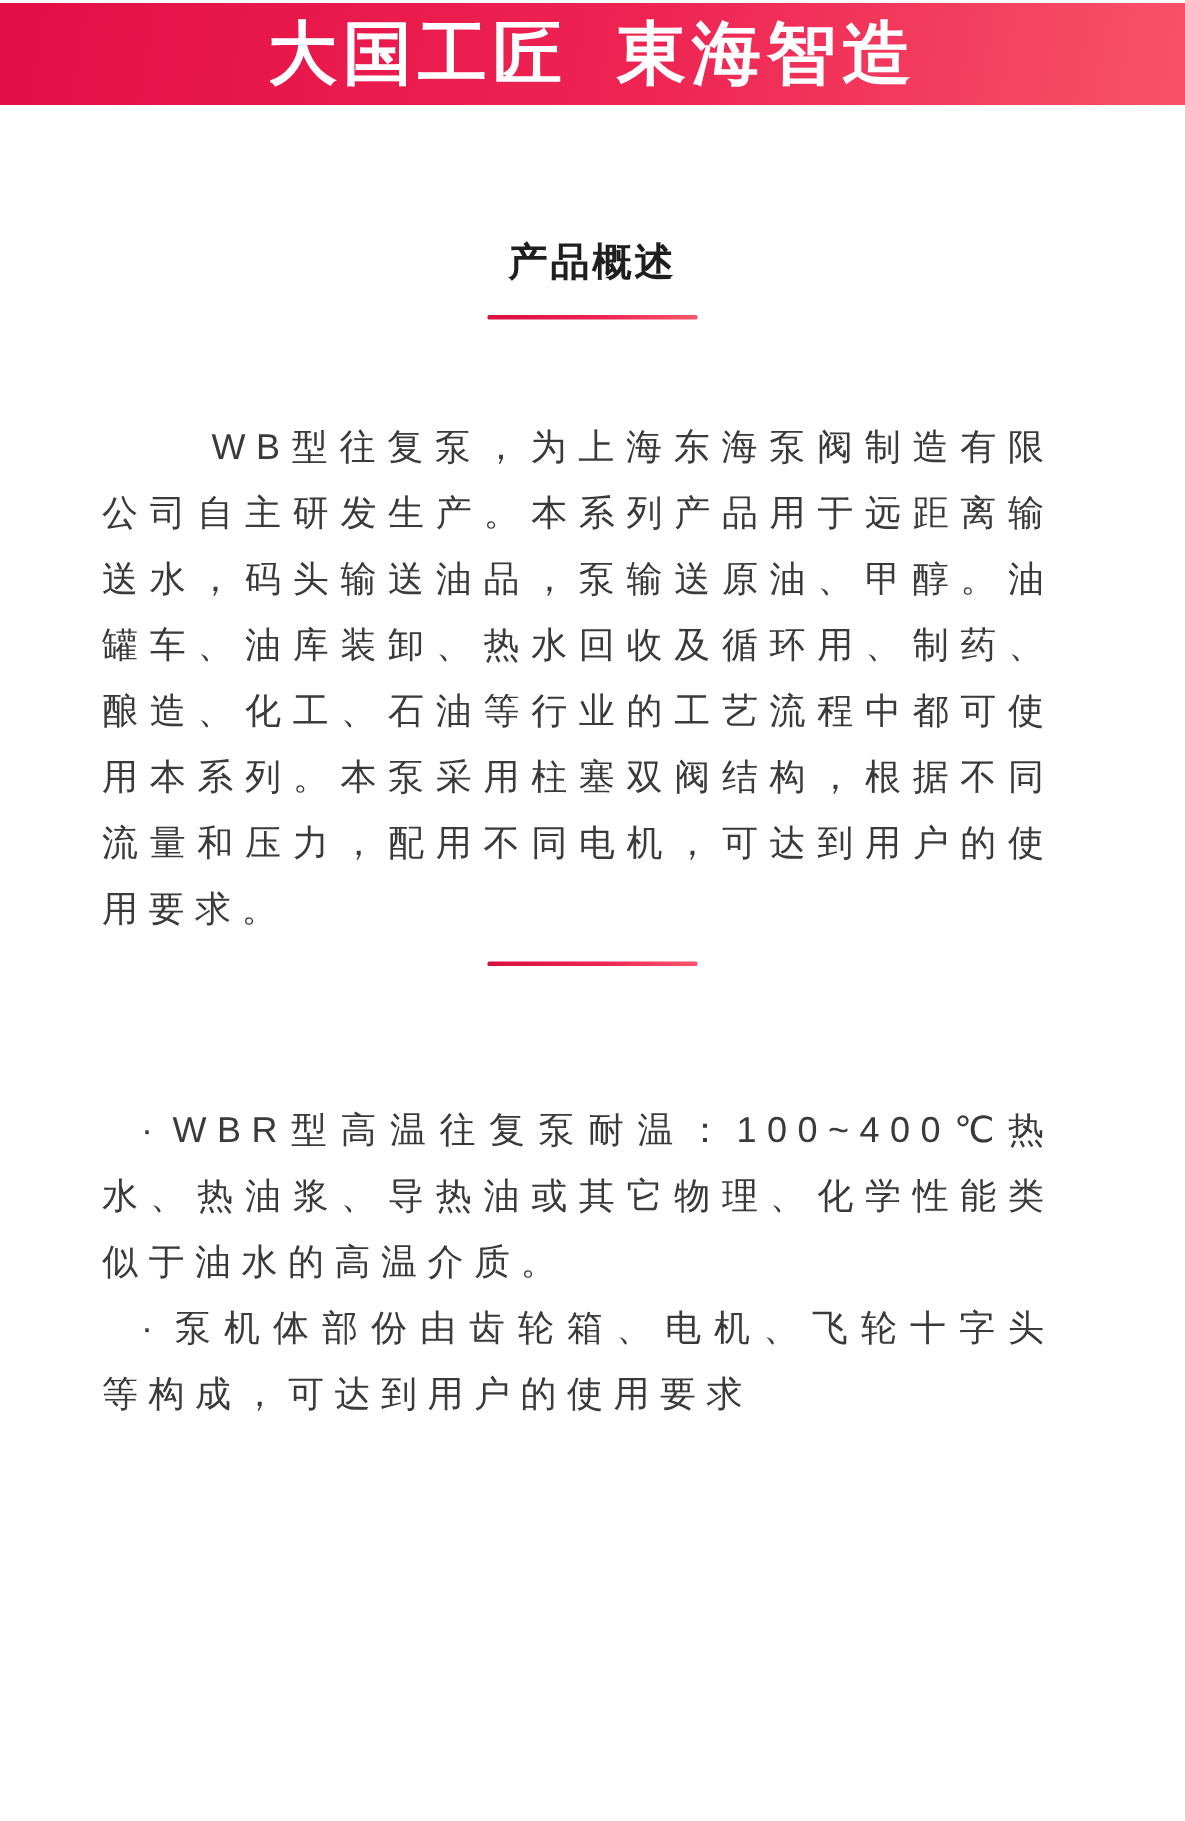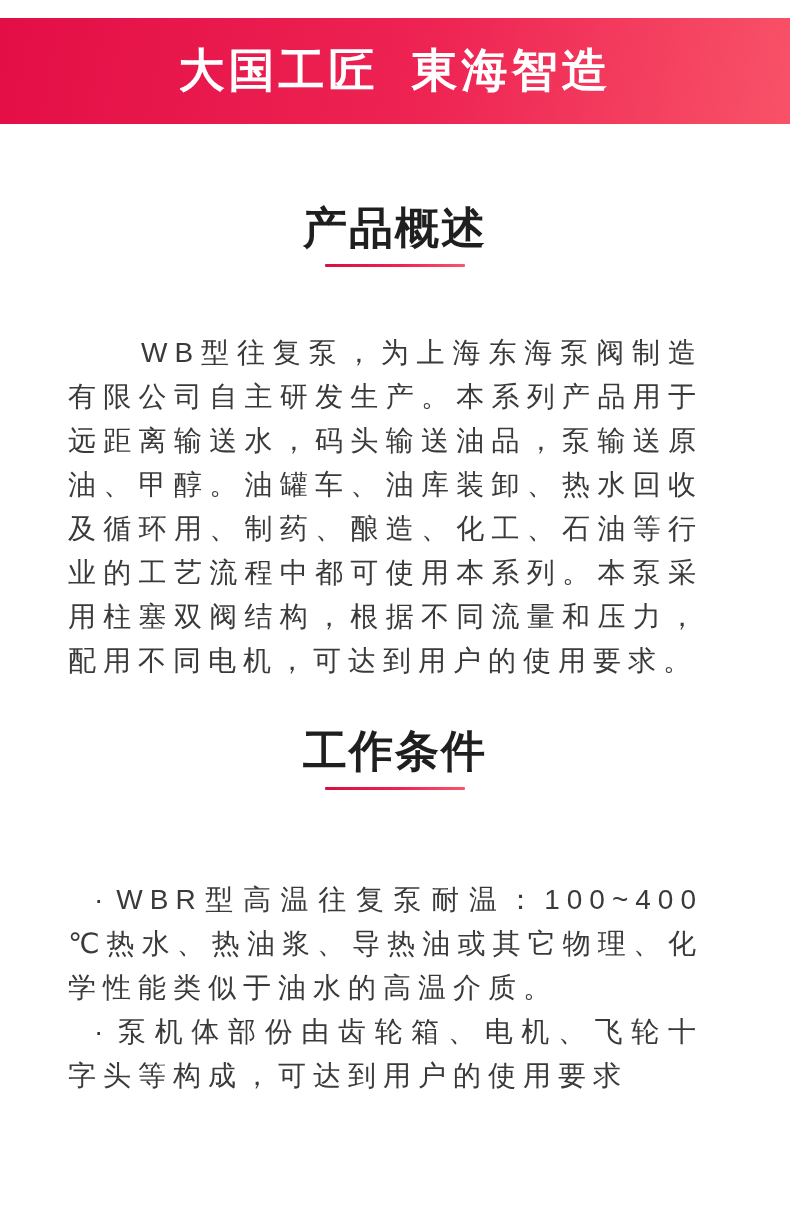--- a/index.html
+++ b/index.html
@@ -8,22 +8,22 @@
     width: 790px;
     height: 1214px;
     background: #ffffff;
     font-family: "Liberation Sans", "DejaVu Sans", sans-serif;
     overflow: hidden;
   }
   .page { width: 790px; height: 1214px; background: #ffffff; }
 
   
   .banner {
-    margin-top: 18px;
-    height: 106px;
+    margin-top: 2px;
+    height: 68px;
     width: 100%;
     background: linear-gradient(100deg, #e30e46 0%, #ee2453 55%, #f85268 100%);
     display: flex;
     align-items: center;
     justify-content: center;
     text-align: center;
   }
   .banner h1 {
     margin: 0;
     color: #ffffff;
@@ -31,38 +31,38 @@
     font-weight: 700;
     letter-spacing: 4px;
     word-spacing: 16px;
     white-space: nowrap;
   }
 
   
   .sec-title {
     margin: 80px 0 0 0;
     text-align: center;
-    font-size: 44px;
+    font-size: 26px;
     line-height: 48px;
     font-weight: 700;
     color: #1f1f1f;
     letter-spacing: 2px;
   }
   .sec-title.second { margin-top: 44px; }
   .underline {
     width: 140px;
     height: 3px;
     margin: 12px auto 0 auto;
     background: linear-gradient(90deg, #d6103f 0%, #ee2453 55%, #f8566c 100%);
     border-radius: 1px;
   }
 
   
   .body-text {
-    font-size: 28px;
+    font-size: 24px;
     line-height: 44px;
     color: #3a3a3a;
     letter-spacing: 7px;
     text-align: justify;
     text-justify: inter-character;
     word-break: break-all;
     line-break: anywhere;
   }
   .overview-para {
     margin: 64px 87px 0 68px;
@@ -89,21 +89,20 @@
     <h1>大国工匠 東海智造</h1>
   </header>
 
   <section>
     <h2 class="sec-title">产品概述</h2>
     <div class="underline"></div>
     <p class="body-text overview-para">WB型往复泵，为上海东海泵阀制造有限公司自主研发生产。本系列产品用于远距离输送水，码头输送油品，泵输送原油、甲醇。油罐车、油库装卸、热水回收及循环用、制药、酿造、化工、石油等行业的工艺流程中都可使用本系列。本泵采用柱塞双阀结构，根据不同流量和压力，配用不同电机，可达到用户的使用要求。</p>
   </section>
 
   <section>
-    <h2 class="sec-title second">工作条件</h2>
     <div class="underline"></div>
 
     <div class="bullets">
       <p class="body-text bullet-item"><span class="bullet-dot">·</span><span>WBR型高温往复泵耐温：100~400℃热水、热油浆、导热油或其它物理、化学性能类似于油水的高温介质。</span></p>
       <p class="body-text bullet-item"><span class="bullet-dot">·</span><span>泵机体部份由齿轮箱、电机、飞轮十字头等构成，可达到用户的使用要求</span></p>
     </div>
   </section>
 
 </div>
 

